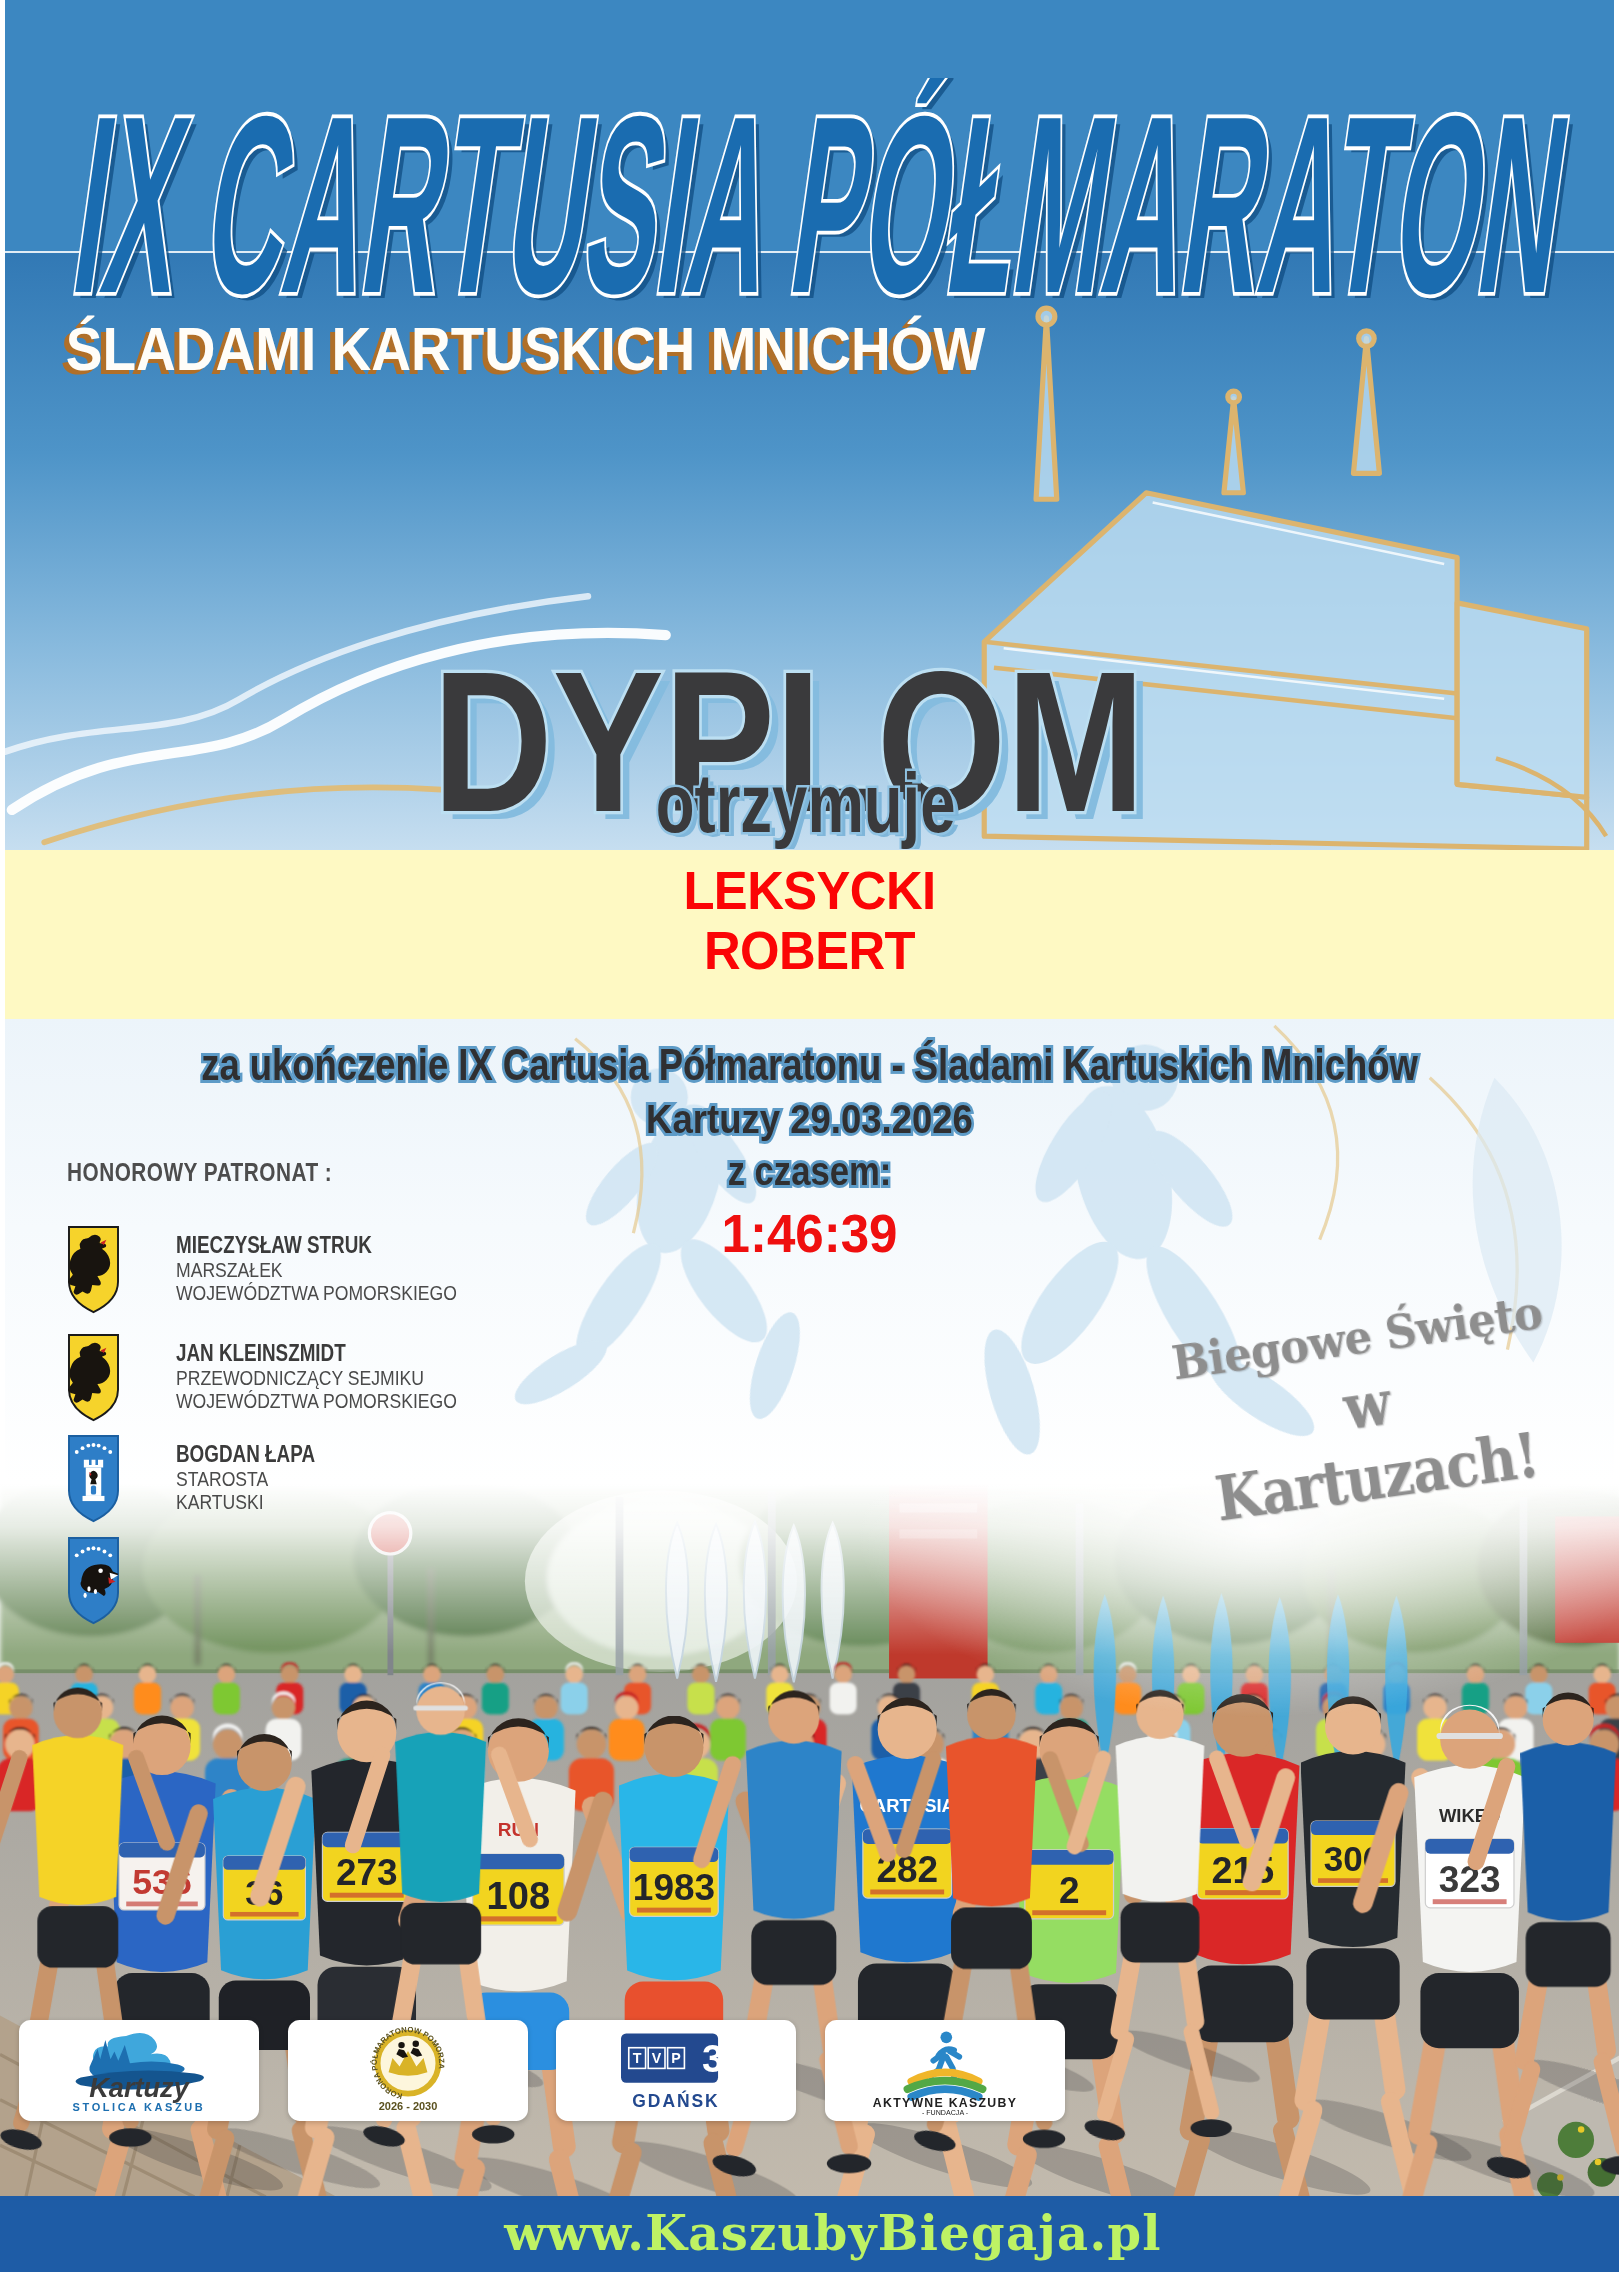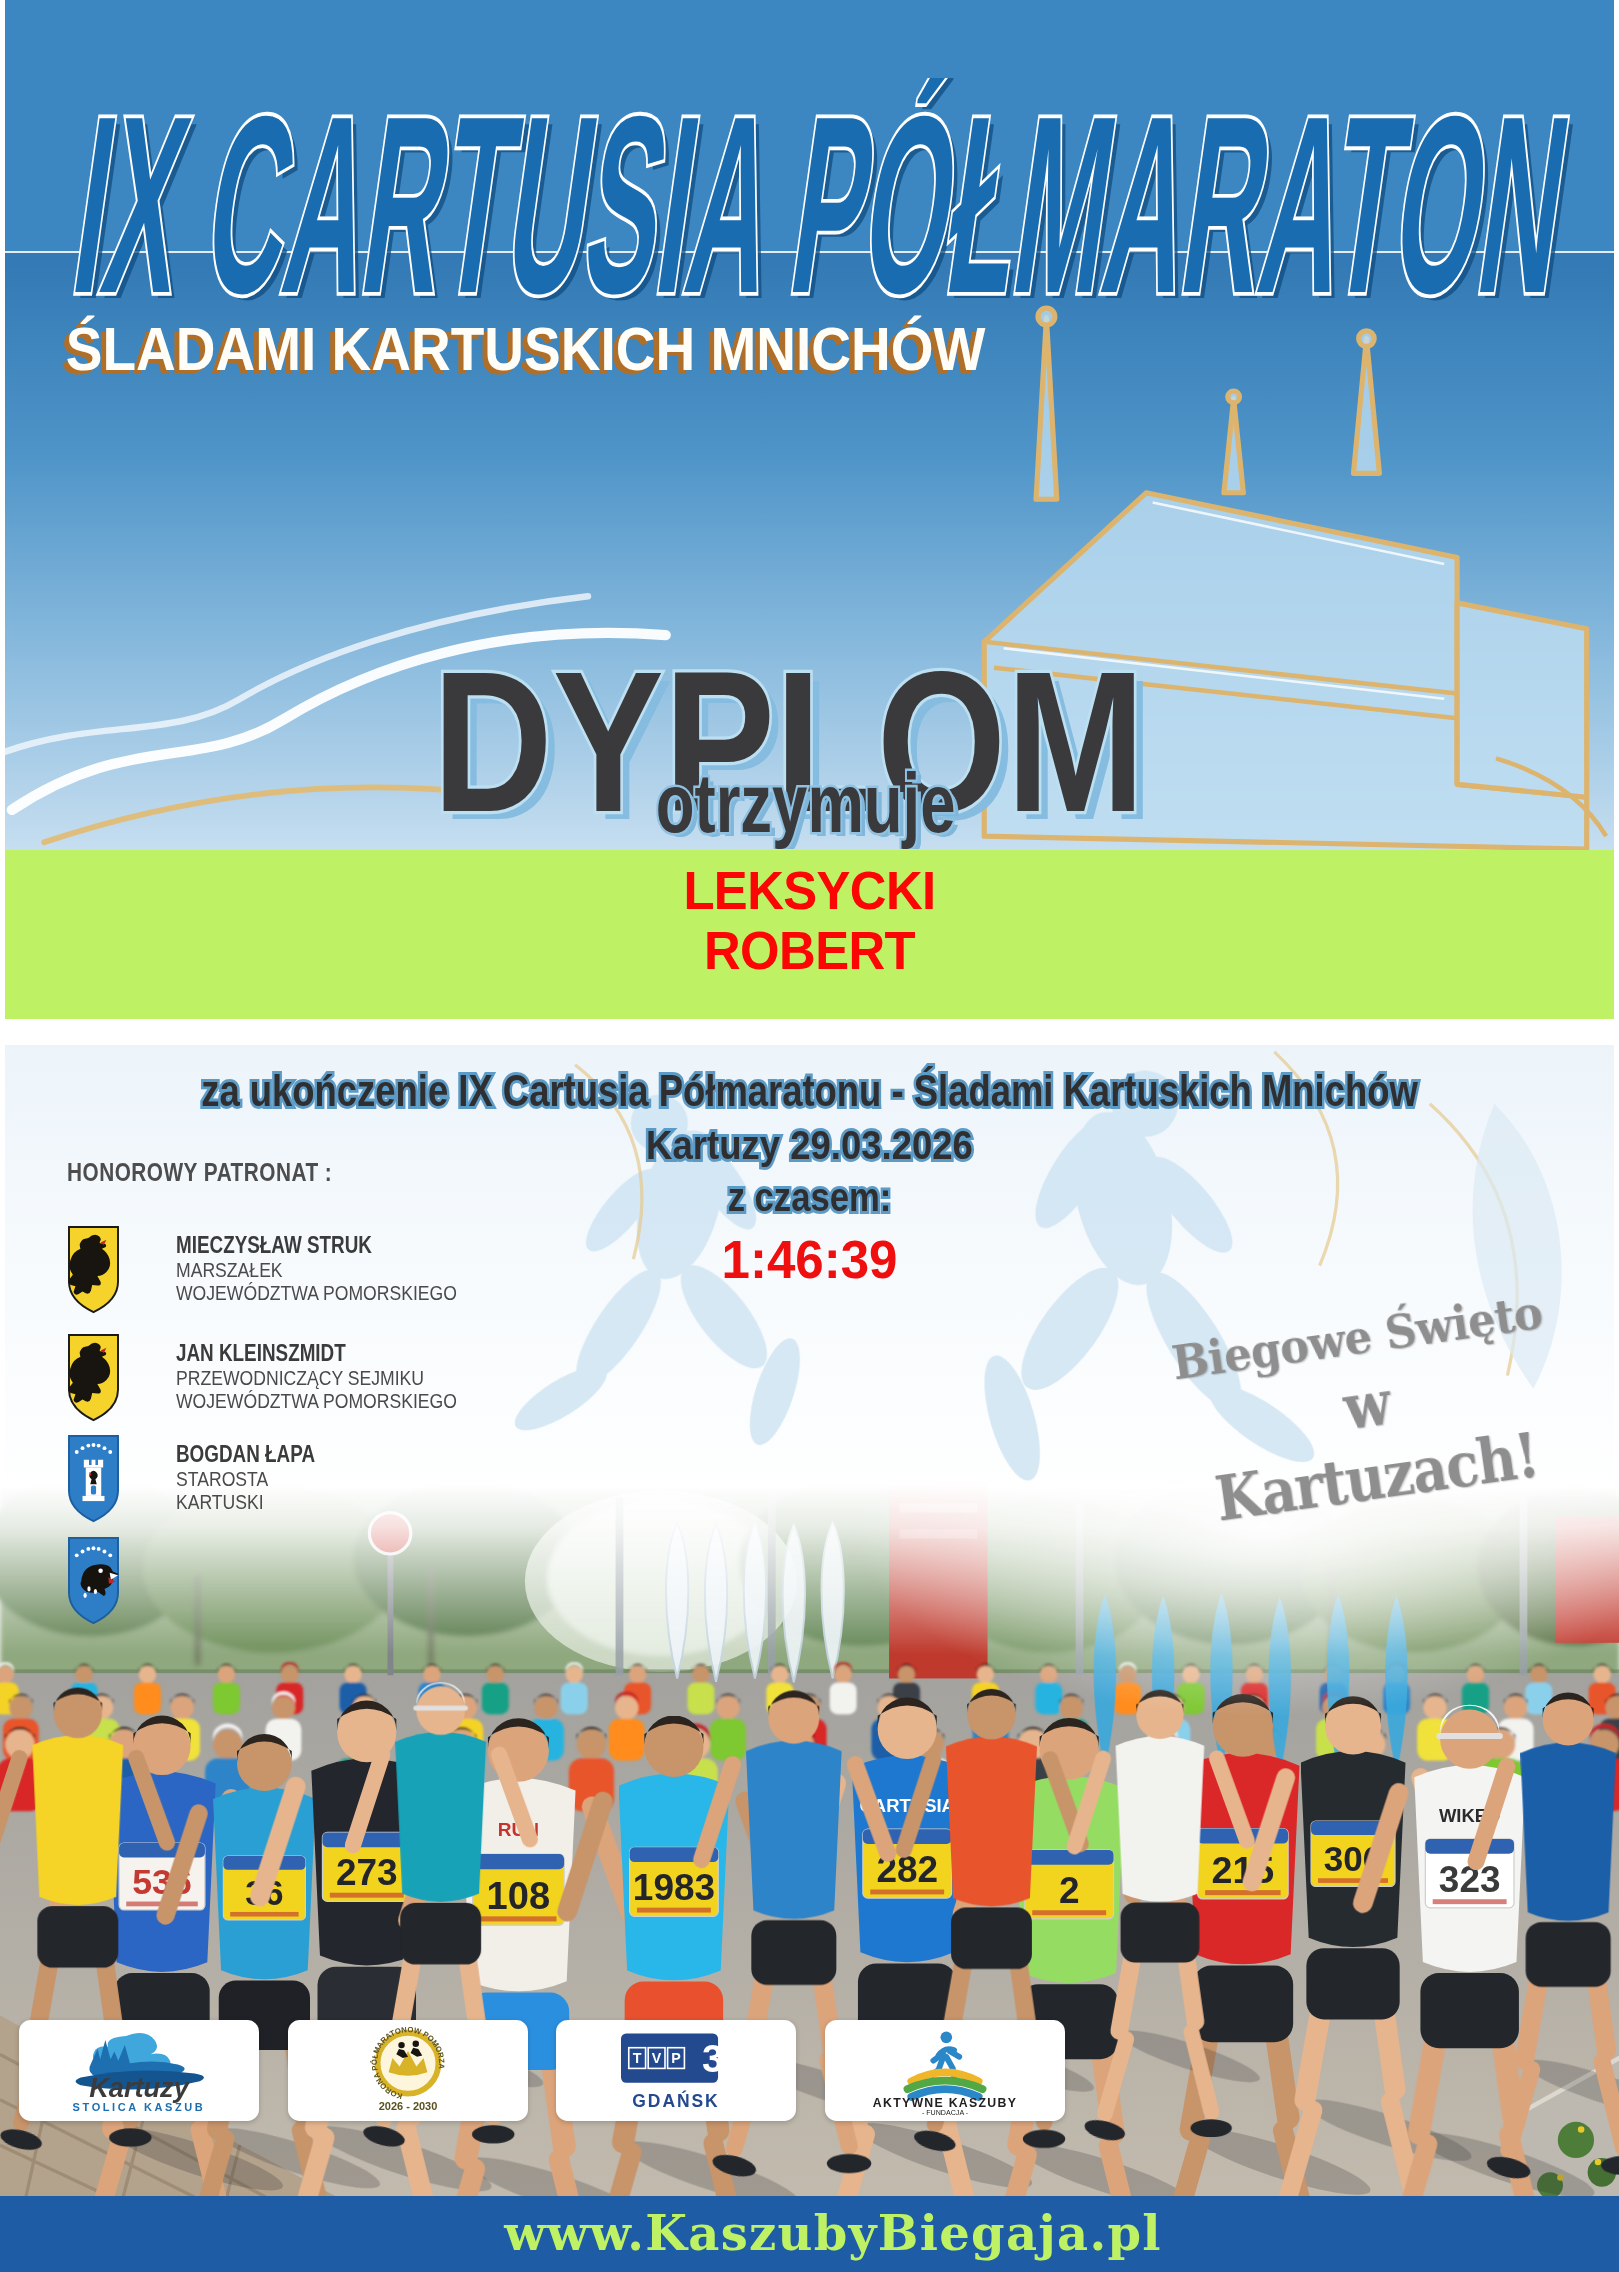--- a/index.html
+++ b/index.html
@@ -6,27 +6,27 @@
   body{width:1620px;height:2273px;font-family:"Liberation Sans",sans-serif;}
   .page{position:relative;width:1620px;height:2273px;overflow:hidden;background:#ffffff;}
   .abs{position:absolute;}
 
   
   .sky{left:5.2px;top:0;width:1609px;height:850px;overflow:hidden;
        background:linear-gradient(180deg,#3c87c1 0px,#3c87c1 251px,#3279b5 254px,#4e94c8 453px,#8abbde 654px,#c6def0 850px);}
   .hline{left:0;top:251px;width:1609px;height:1.9px;background:rgba(255,255,255,.85);}
 
   
-  .name-band{left:5.2px;top:850px;width:1609px;height:169px;background:#bef264;text-align:center;}
+  .name-band{left:5.2px;top:850px;width:1609px;height:169px;background:#fef9c3;text-align:center;}
   .name-line{font-weight:bold;font-size:54px;line-height:60px;color:#fb0505;letter-spacing:-0.6px;
              transform:scaleX(.94);transform-origin:center;}
   .name-line.first{margin-top:10.4px;}
 
   
-  .lower{left:5.2px;top:1045px;width:1609px;height:464px;overflow:visible;
+  .lower{left:5.2px;top:1019px;width:1609px;height:464px;overflow:visible;
          background:linear-gradient(180deg,#ecf4fa 0%,#f6fafd 45%,#ffffff 100%);}
 
   
   .patronage{left:67px;top:1157px;width:518px;height:447px;z-index:6;}
   .pat-heading{position:absolute;left:0;top:0;font-size:26px;font-weight:bold;color:#4d4d4d;
                letter-spacing:0.6px;transform:scaleX(.80);transform-origin:left;}
   .pat-row{position:absolute;left:0;width:518px;height:104px;margin-top:36px;}
   .pat-crest{position:absolute;left:0;top:0;width:53px;height:89px;}
   .pat-texts{position:absolute;left:109px;top:6.5px;}
   .pat-name{font-size:23px;font-weight:bold;color:#3b3b3b;transform:scaleX(.82);transform-origin:left;white-space:nowrap;}

